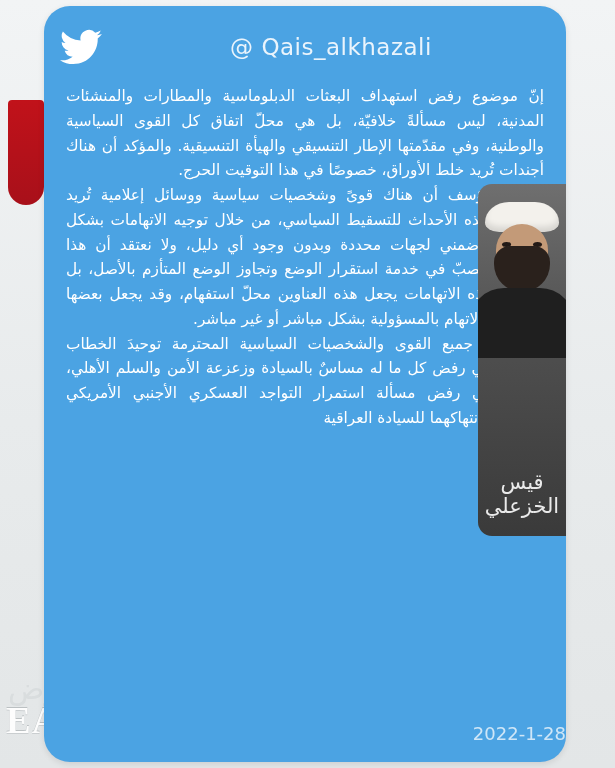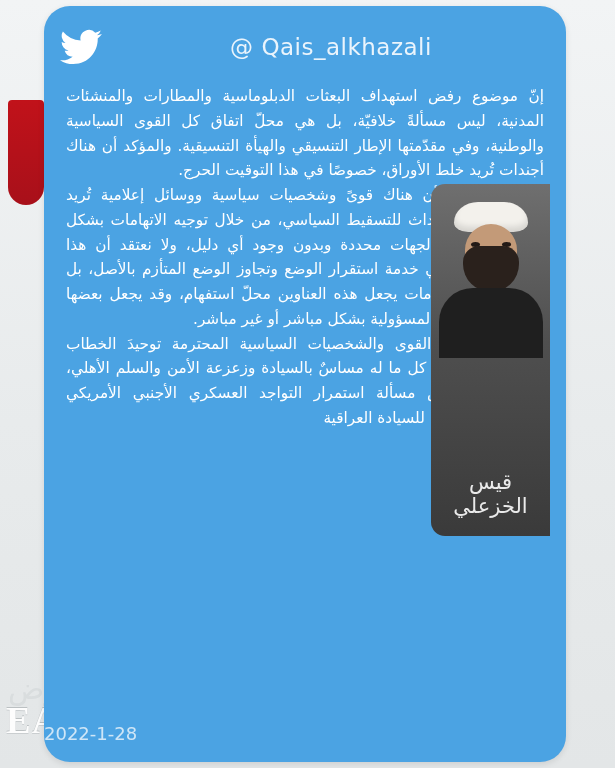--- a/index.html
+++ b/index.html
@@ -142,33 +142,33 @@
     line-height: 1.62;
     letter-spacing: 0px;
     white-space: pre-wrap;
   }
 
   .date {
     position: absolute;
     bottom: 18px;
     left: 0;
     right: 0;
-    text-align: left;
+    text-align: right;
     color: #cfe6f7;
     font-size: 18px;
     font-family: "DejaVu Sans", sans-serif;
     direction: ltr;
   }
 
   
   .portrait {
     position: absolute;
-    right: 16px;
+    right: 0px;
     top: 178px;
-    width: 119px;
+    width: 88px;
     height: 352px;
     border-radius: 14px 0 0 14px;
     background: linear-gradient(180deg, #6f6f6f 0%, #4f4f4f 45%, #3a3a3a 100%);
     overflow: hidden;
     z-index: 6;
   }
   .portrait .turban {
     position: absolute;
     left: 50%;
     top: 18px;

